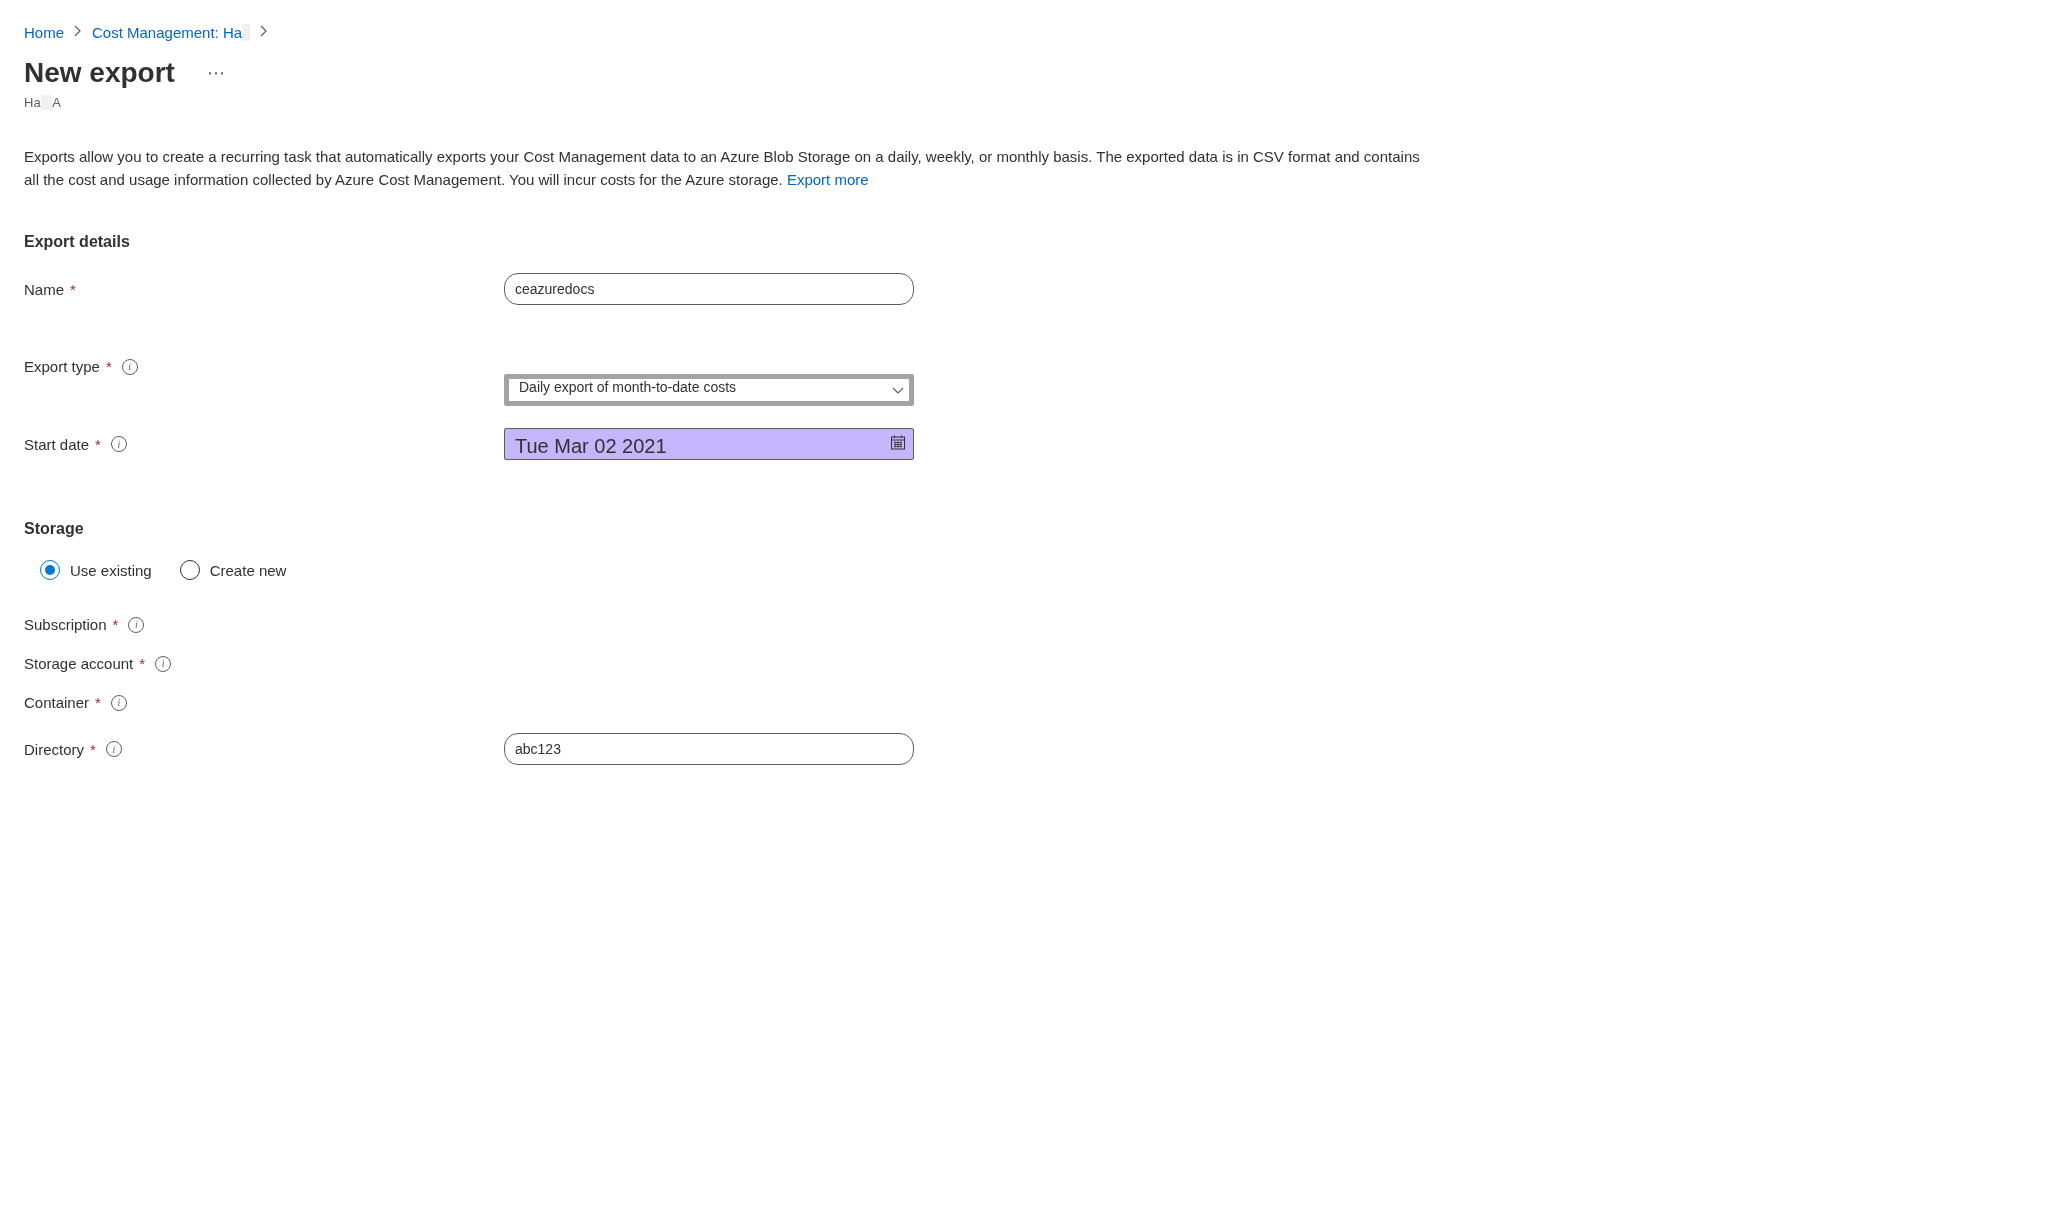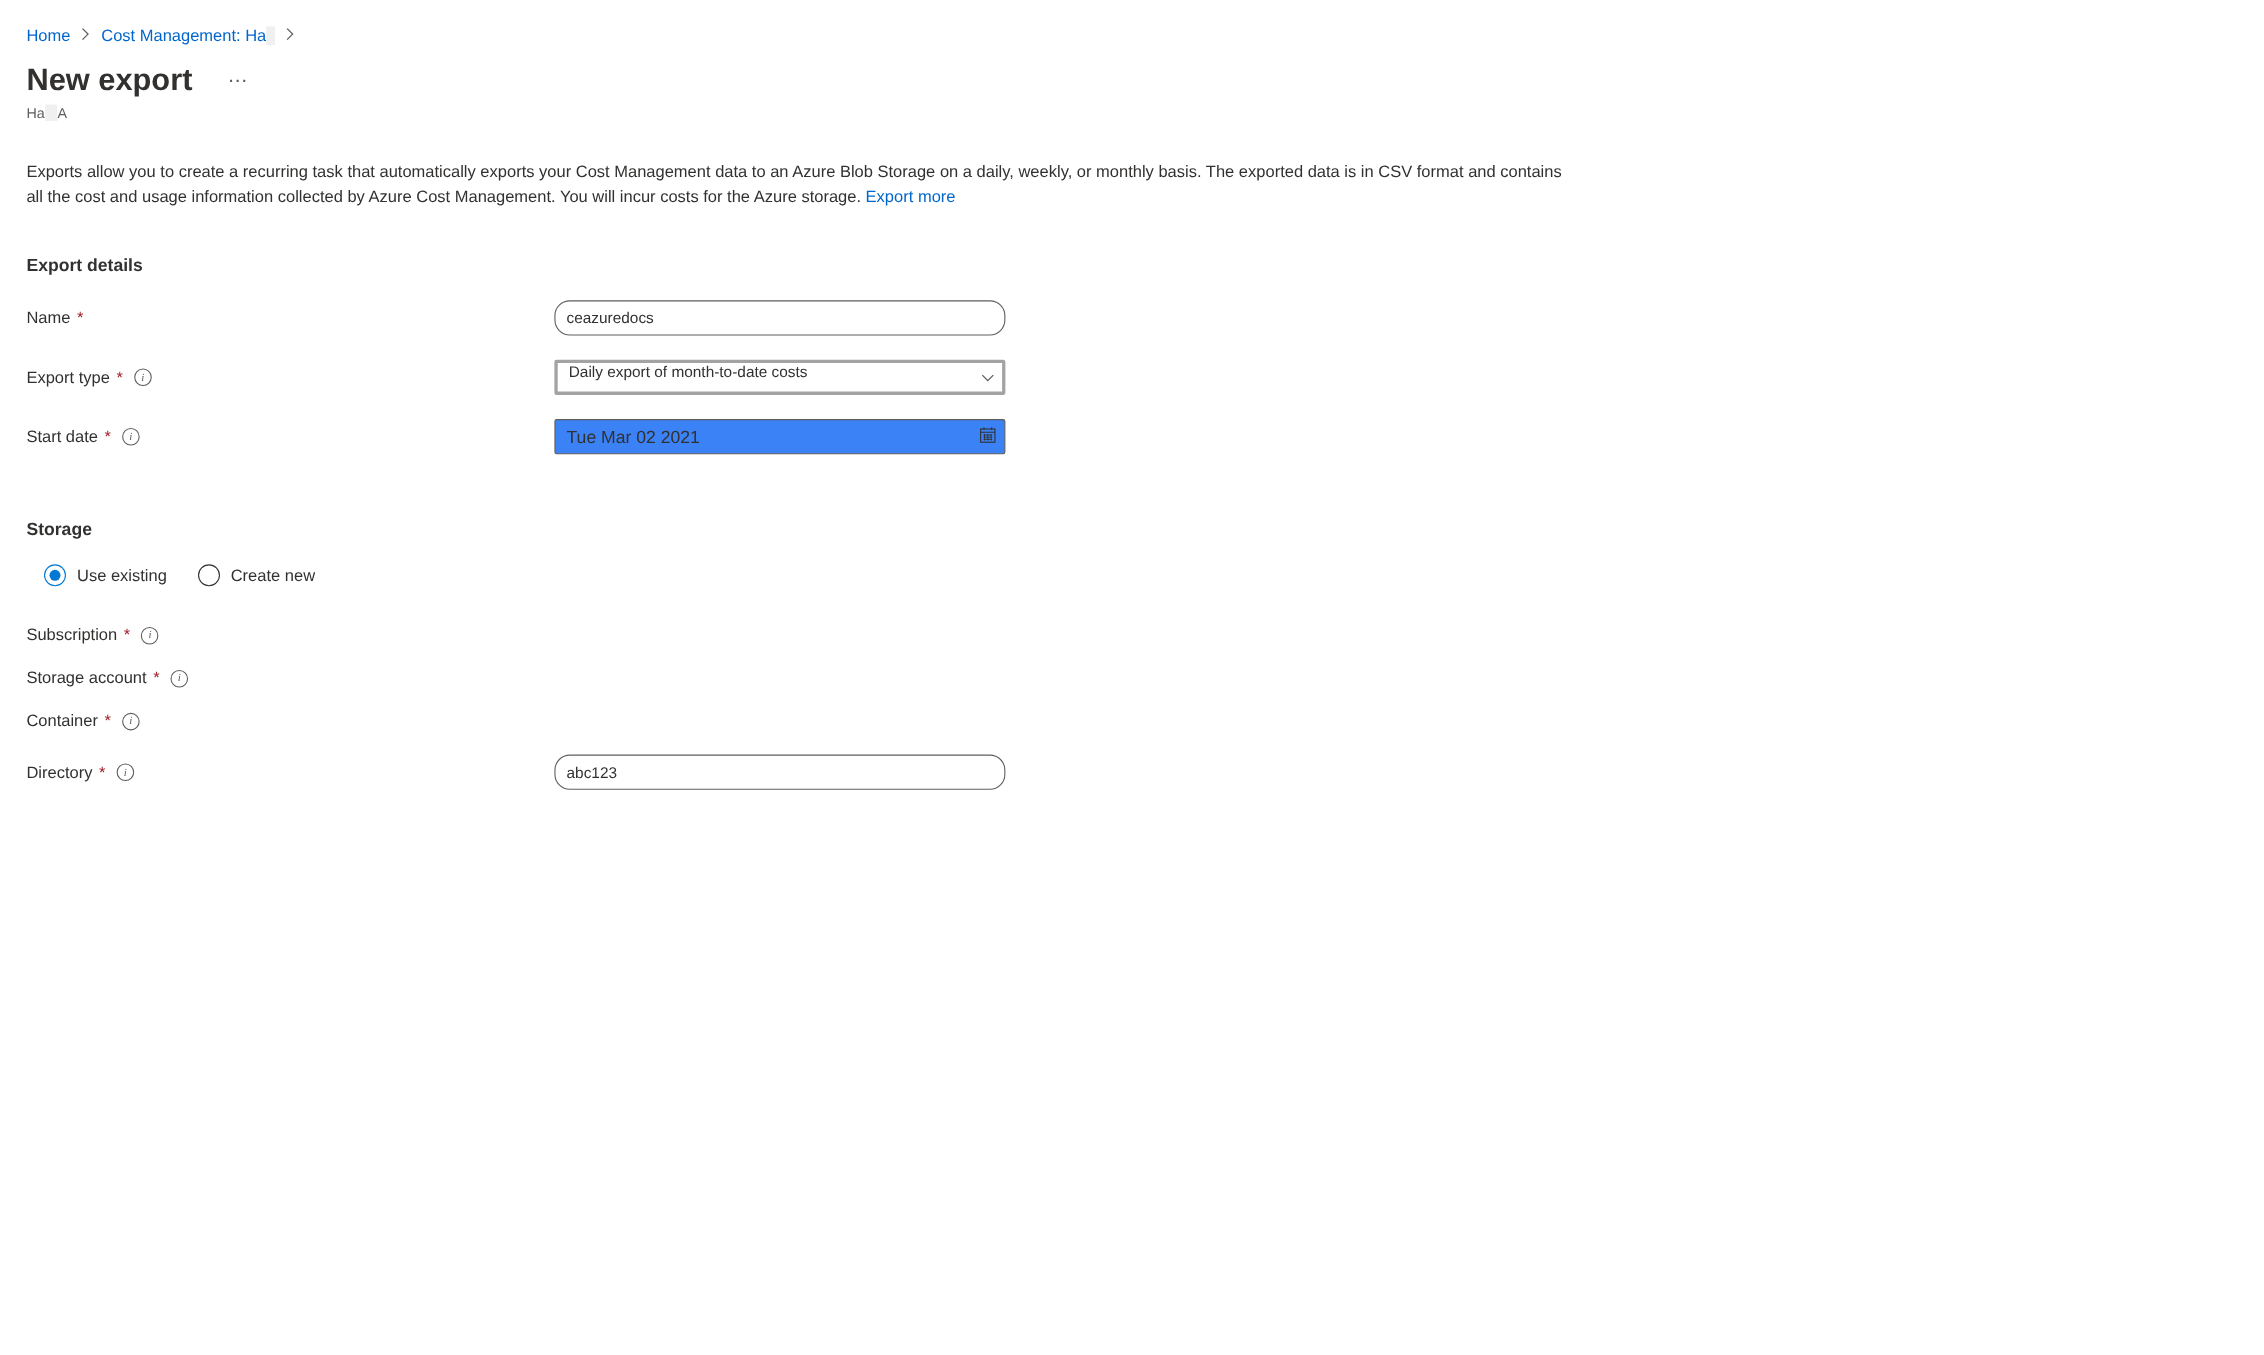--- a/index.html
+++ b/index.html
@@ -118,51 +118,52 @@
       background: #ffffff;
     }
     .select-wrapper {
       position: relative;
       width: 100%;
     }
     .select-input {
       width: 100%;
       height: 32px;
       padding: 0 32px 0 10px;
-      border: 3px solid #a3a3a3;
+      border: 5px solid #a3a3a3;
       border-radius: 2px;
       font-size: 14px;
       font-family: inherit;
       color: #323130;
       background: #ffffff;
       appearance: none;
       cursor: pointer;
+      margin-top: 47px;
     }
     .select-chevron {
       position: absolute;
       right: 10px;
       top: 50%;
       transform: translateY(-50%);
       pointer-events: none;
       color: #605e5c;
     }
     .date-wrapper {
       position: relative;
       width: 100%;
     }
     .date-input {
       width: 100%;
       height: 32px;
       padding: 4px 32px 0 10px;
       border: 1px solid #605e5c;
       border-radius: 2px;
-      font-size: 16px;
+      font-size: 20px;
       font-family: inherit;
       color: #323130;
-      background: #3b82f6;
+      background: #c4b5fd;
     }
     .calendar-icon {
       position: absolute;
       right: 8px;
       top: 50%;
       transform: translateY(-50%);
       pointer-events: none;
       color: #323130;
     }
     .section-gap {

